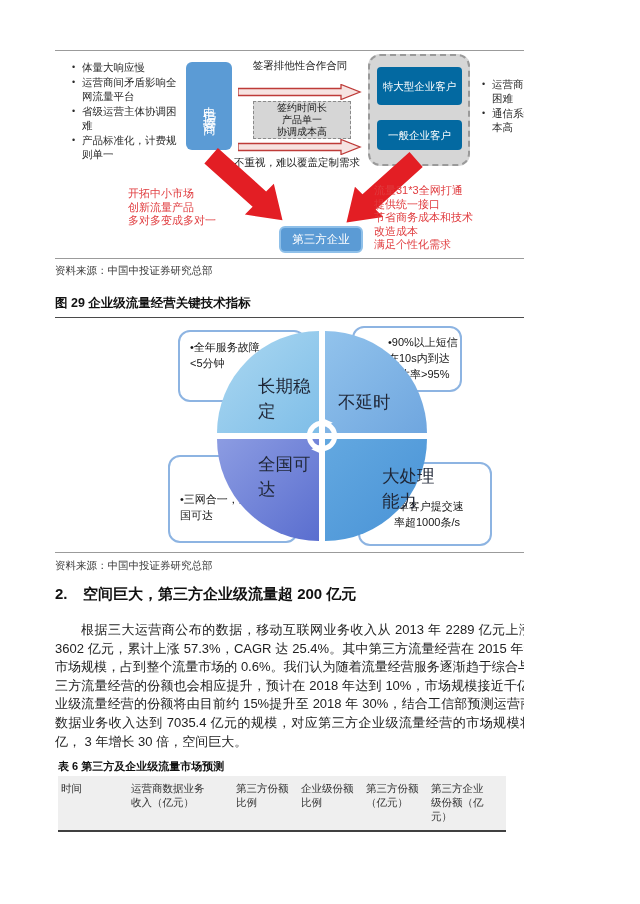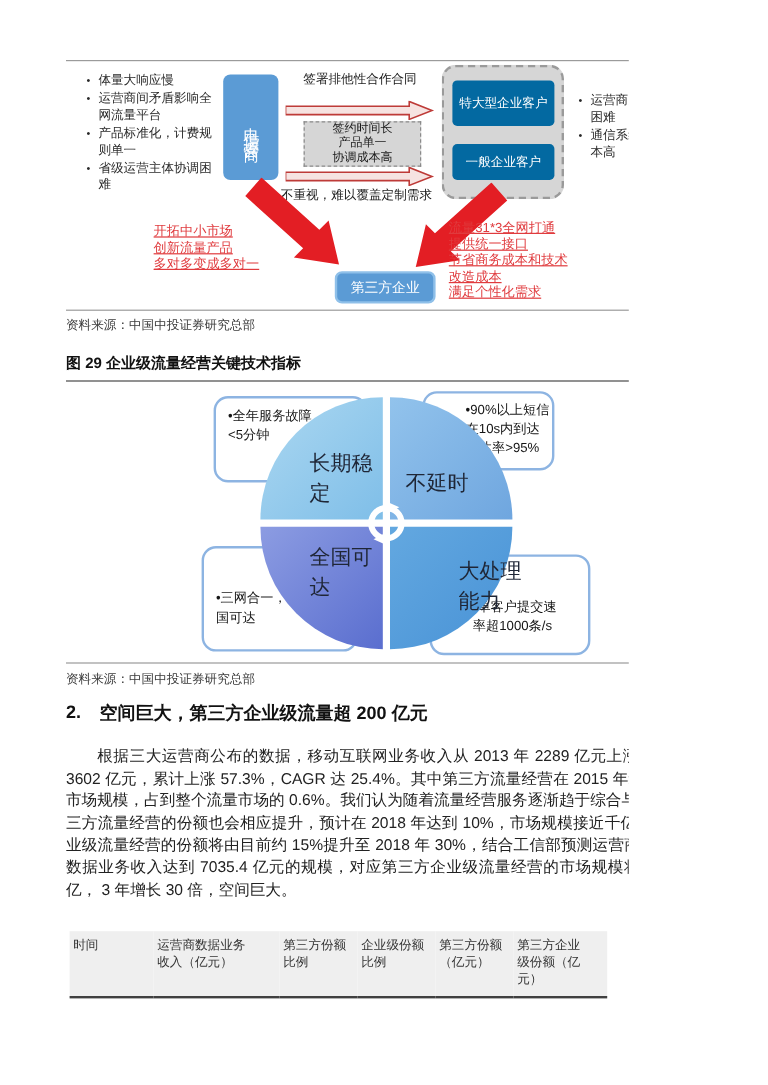--- a/index.html
+++ b/index.html
@@ -25,21 +25,21 @@
   .mid-dashed{left:253px;top:101px;width:96px;height:36px;background:#D6D6D6;border:1px dashed #8a8a8a;
     display:flex;align-items:center;justify-content:center;text-align:center;font-size:10px;line-height:12px;color:#1a1a1a;}
   .arrow2-label{left:234px;top:156px;width:140px;font-size:10.5px;color:#1a1a1a;}
   .cust-group{left:368px;top:54px;width:102px;height:112px;background:#D6D6D6;
     border:2px dashed #9a9a9a;border-radius:12px;box-sizing:border-box;}
   .cust-box{position:absolute;background:#0369a1;border-radius:4px;color:#fff;
     display:flex;align-items:center;justify-content:center;text-align:left;font-size:10.5px;line-height:13px;}
   .cust1{left:377px;top:67px;width:85px;height:38px;padding:0 4px;box-sizing:border-box;}
   .cust2{left:377px;top:120px;width:85px;height:30px;}
   .svg-abs{position:absolute;display:block;}
-  .red-lines{font-size:11px;line-height:13.5px;color:#E03B3E;text-decoration:underline;}
+  .red-lines{font-size:11px;line-height:13.5px;color:#E03B3E;}
   .red-left{left:128px;top:187px;}
   .red-right{left:374px;top:184px;}
   .third-party{left:279px;top:226px;width:84px;height:27px;background:#5B9BD5;border:2px solid #8FC0E9;
     border-radius:6px;box-sizing:border-box;display:flex;align-items:center;justify-content:center;
     color:#fff;font-size:11.5px;}
   .source{font-size:10.5px;color:#3a3a3a;}
 
   
   .fig-title{font-size:12.5px;font-weight:bold;color:#111;}
   .callout{position:absolute;background:#fff;border:2px solid #8DB4E2;border-radius:12px;box-sizing:border-box;z-index:1;}
@@ -72,22 +72,22 @@
 </head>
 <body>
 
 <div class="page">
 
   <div class="rule" style="left:55px;top:50px;width:540px;"></div>
 
   <ul class="abs bullets f28-left">
     <li><span>体量大响应慢</span></li>
     <li><span>运营商间矛盾影响全网流量平台</span></li>
+    <li><span>省级运营主体协调困难</span></li>
     <li><span>产品标准化，计费规则单一</span></li>
-    <li><span>省级运营主体协调困难</span></li>
   </ul>
 
   <div class="abs telecom">电信运营商</div>
 
   <div class="abs arrow1-label">签署排他性合作合同</div>
 
   <svg class="svg-abs" style="left:238px;top:84px;" width="124" height="16" viewBox="0 0 124 16">
     <polygon points="0,4.5 103,4.5 103,0.5 122,8 103,15.5 103,11.5 0,11.5" fill="#F6E3E1" stroke="#BE3B38" stroke-width="1.3"></polygon>
   </svg>
 
@@ -174,20 +174,21 @@
 
   <div class="rule" style="left:55px;top:552px;width:540px;"></div>
   <div class="abs source" style="left:55px;top:559px;">资料来源：中国中投证券研究总部</div>
 
   <div class="abs sec-head">
     <span class="num">2.</span>
     <span>空间巨大，第三方企业级流量超 200 亿元</span>
   </div>
   <div class="abs para">根据三大运营商公布的数据，移动互联网业务收入从 2013 年 2289 亿元上涨至 2015 年 3602 亿元，累计上涨 57.3%，CAGR 达 25.4%。其中第三方流量经营在 2015 年约有 21.6 亿市场规模，占到整个流量市场的 0.6%。我们认为随着流量经营服务逐渐趋于综合与个性化，第三方流量经营的份额也会相应提升，预计在 2018 年达到 10%，市场规模接近千亿。第三方企业级流量经营的份额将由目前约 15%提升至 2018 年 30%，结合工信部预测运营商到 2018 年数据业务收入达到 7035.4 亿元的规模，对应第三方企业级流量经营的市场规模将达到 211.1 亿， 3 年增长 30 倍，空间巨大。</div>
 
+  <div class="abs tbl-caption">表 6  第三方及企业级流量市场预测</div>
   <table class="abs tbl">
     <colgroup>
       <col style="width:70px">
         <col style="width:105px">
         <col style="width:65px">
       <col style="width:65px">
         <col style="width:65px">
         <col style="width:78px">
     </colgroup>
     <thead>

